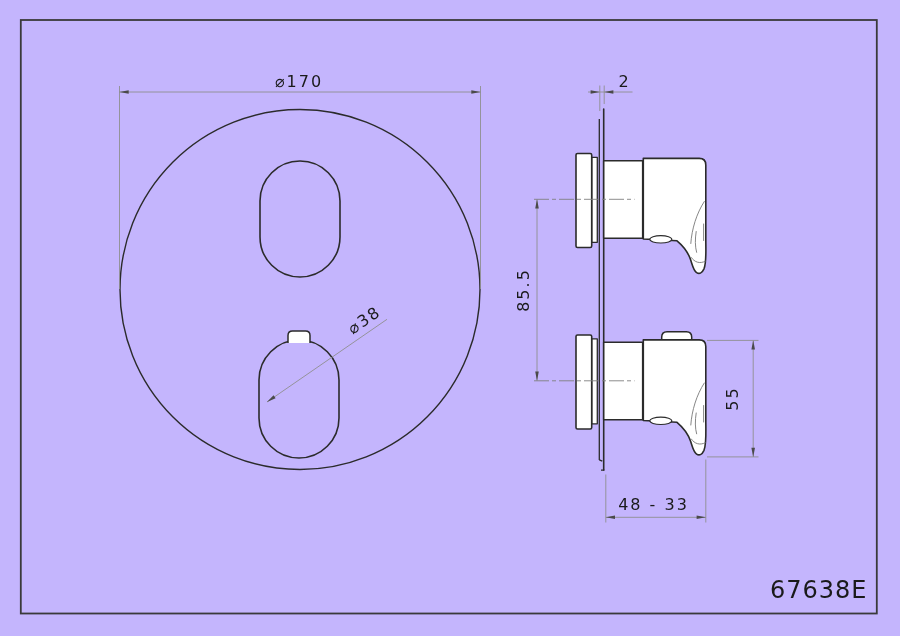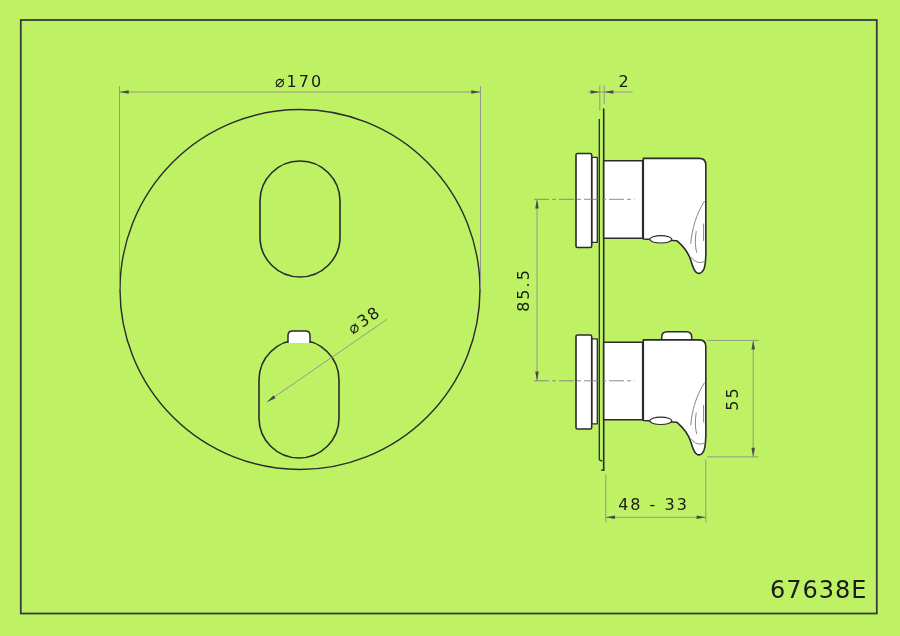--- a/index.html
+++ b/index.html
@@ -1,16 +1,16 @@
 <!DOCTYPE html>
 <html><head>
 <meta charset="utf-8">
 <style>
   html,body { margin:0; padding:0; background:#ffffff; }
-  .canvas { position:relative; width:900px; height:636px; background:#bef264;
+  .canvas { position:relative; width:900px; height:636px; background:#c4b5fd;
             font-family:"DejaVu Sans", sans-serif; }
   svg { display:block; }
 
   .obj      { fill:none; stroke:#2b2b2b; stroke-width:1.6; stroke-linejoin:round; stroke-linecap:round; }
   .obj-fill { fill:#ffffff; stroke:#2b2b2b; stroke-width:1.6; stroke-linejoin:round; }
   .obj-med  { fill:none; stroke:#2b2b2b; stroke-width:1.3; }
   .thin     { fill:none; stroke:#787878; stroke-width:0.9; stroke-linecap:round; }
   .dim      { fill:none; stroke:#8f8f8f; stroke-width:0.9; }
   .cl       { fill:none; stroke:#808080; stroke-width:0.9; stroke-dasharray:15 3 4 3; }
   .arrow    { fill:#4a4a4a; stroke:none; }

